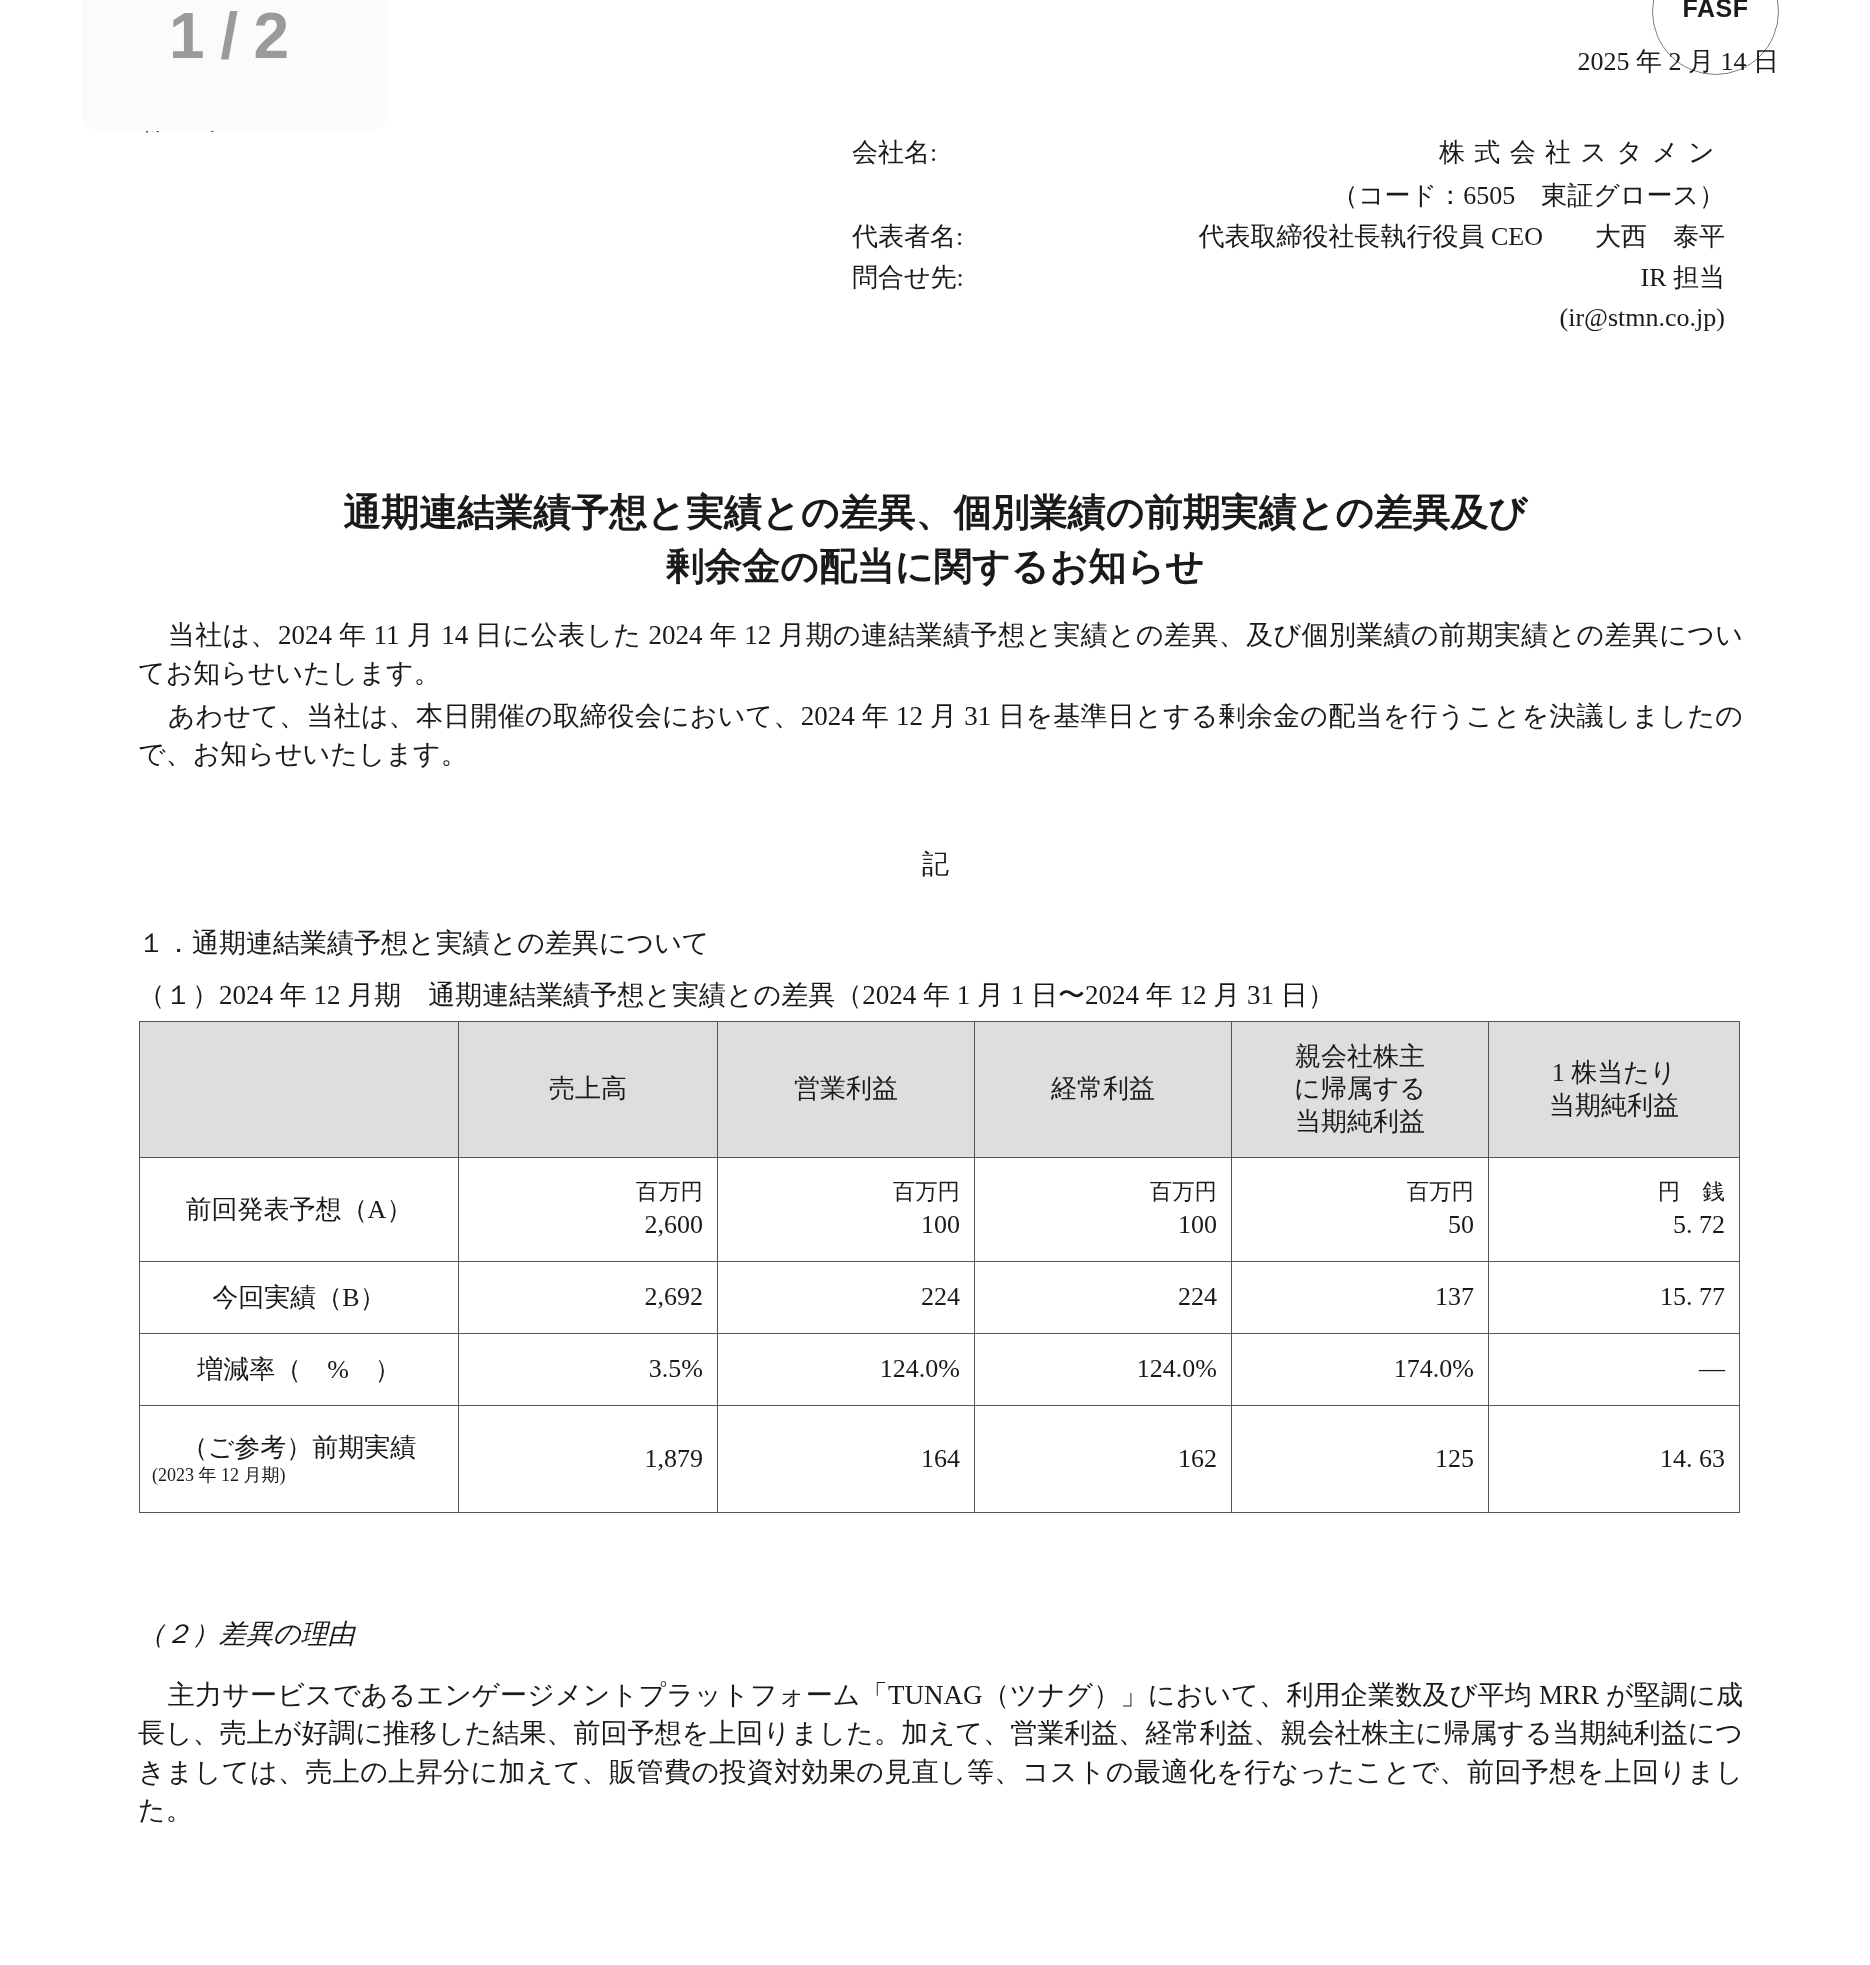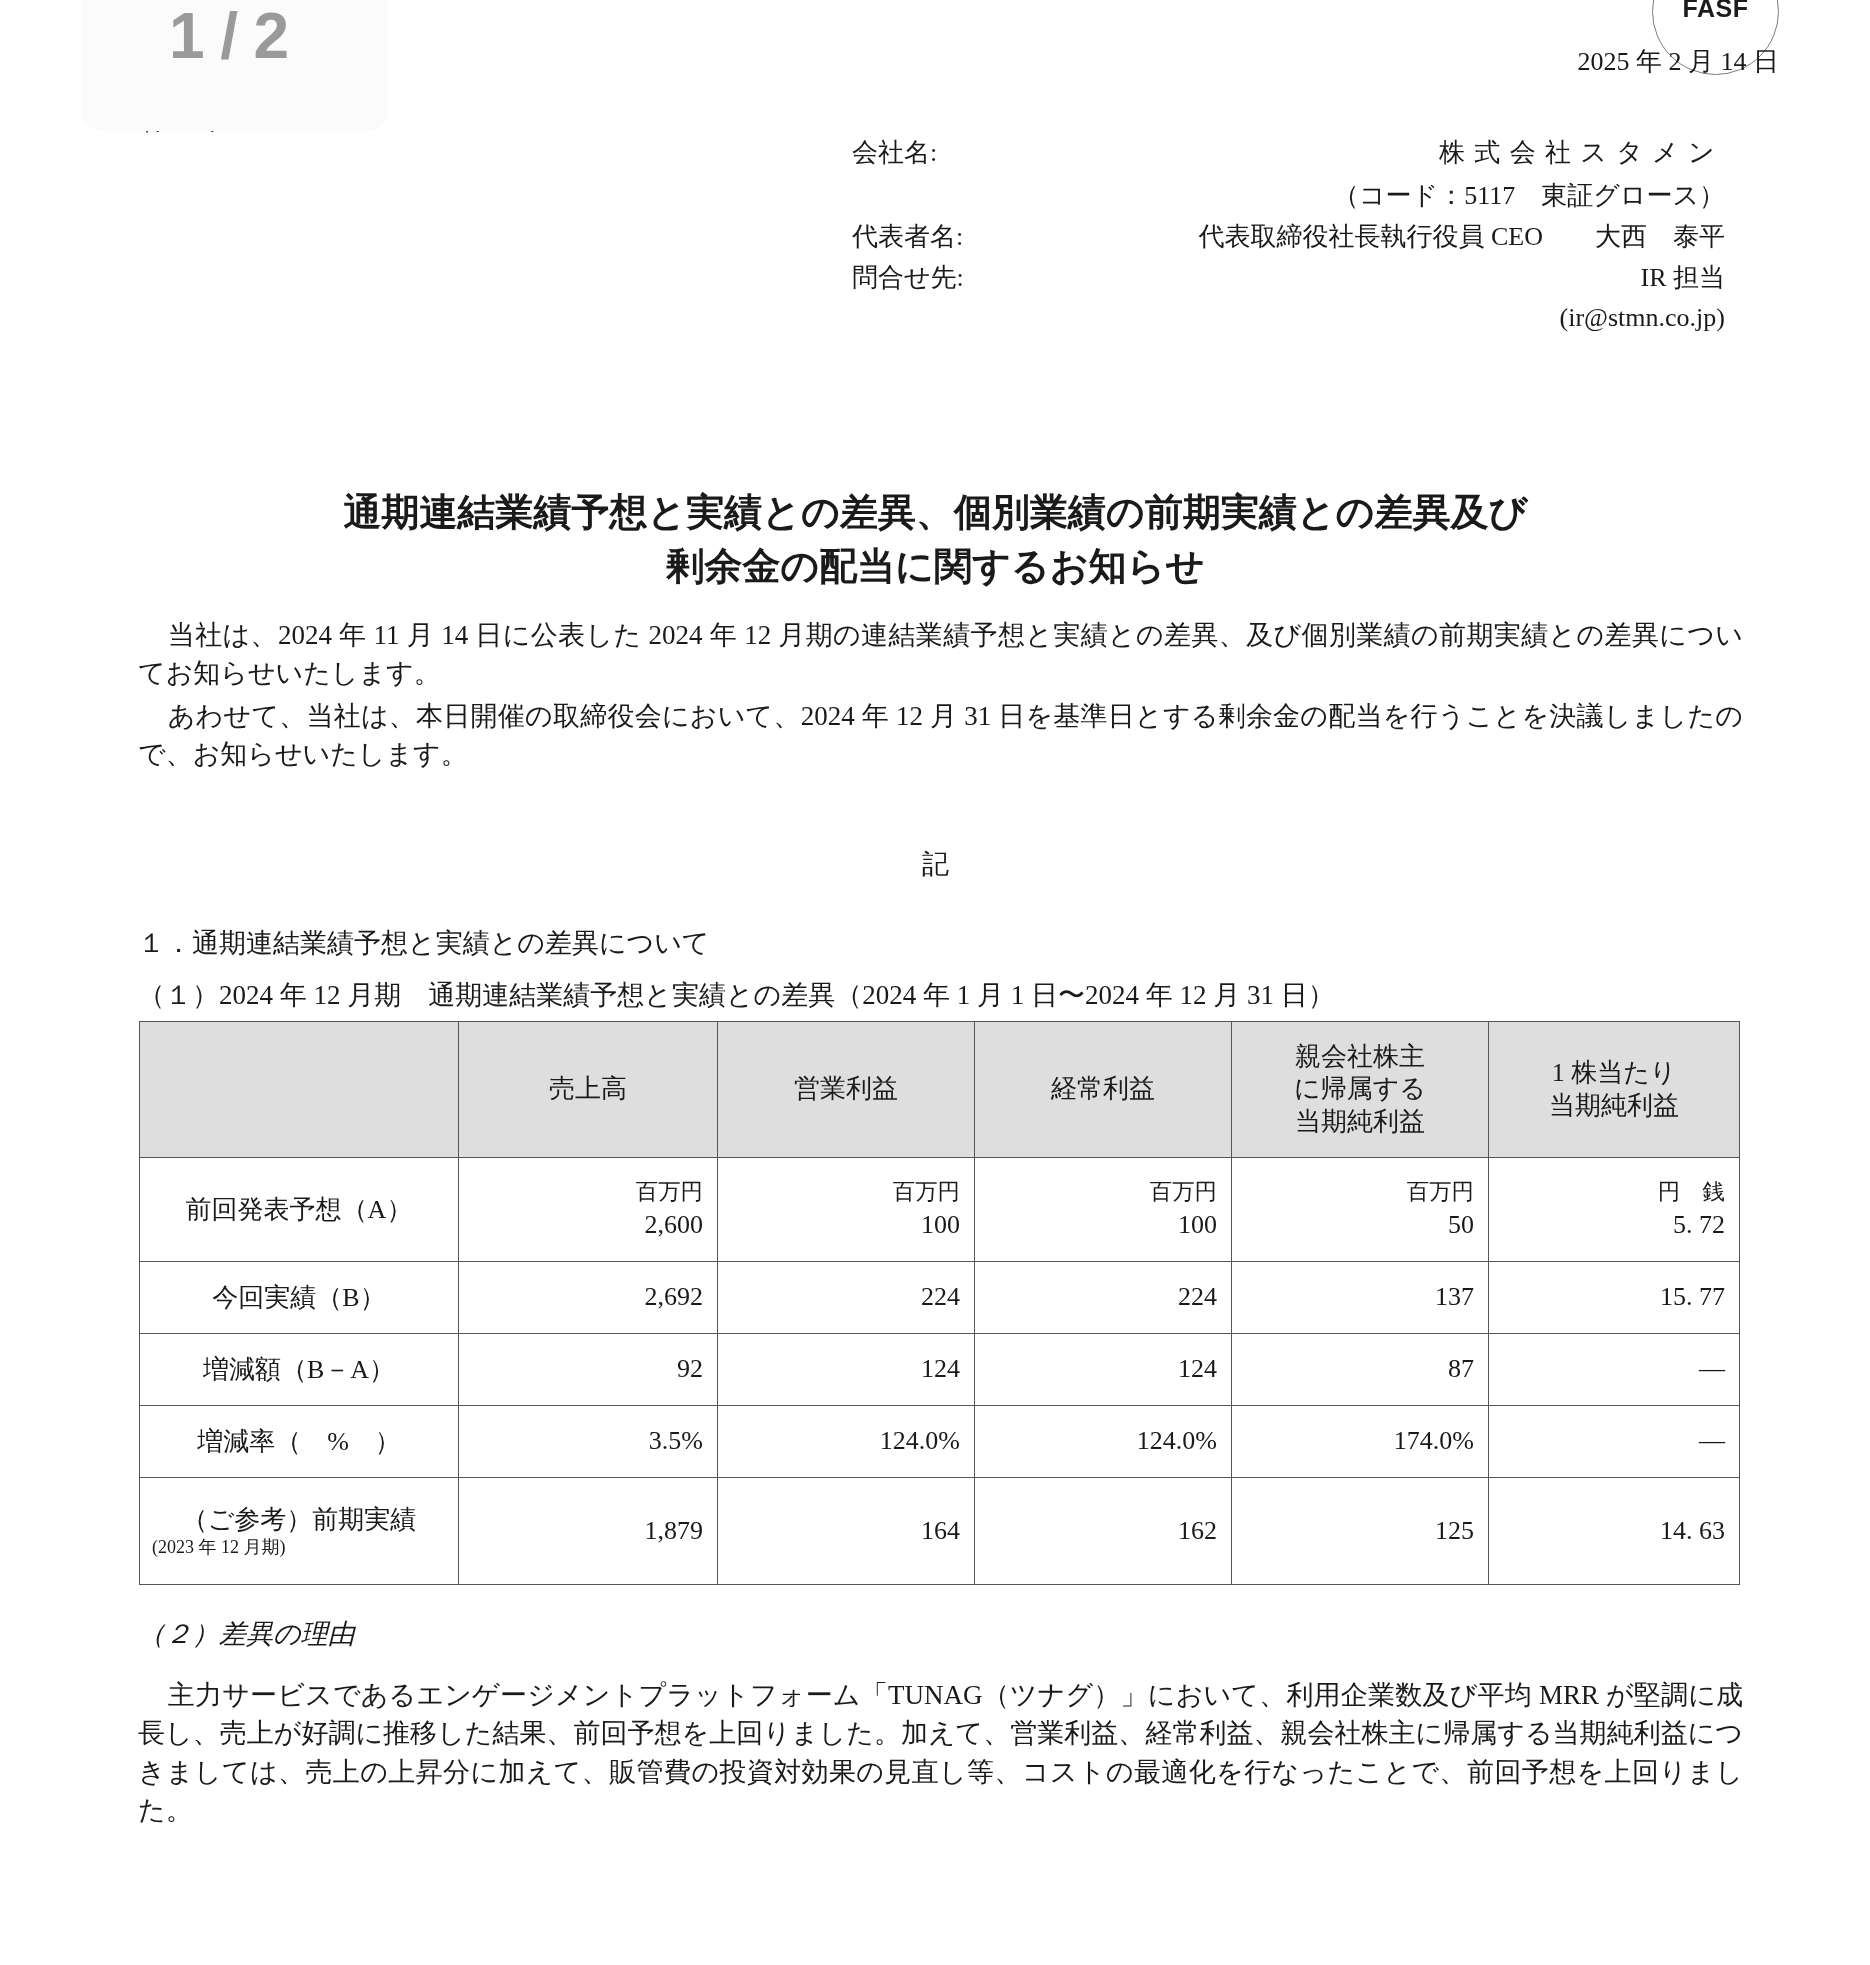--- a/index.html
+++ b/index.html
@@ -245,21 +245,21 @@
   <div class="mark">FASF</div>
 </div>
 
 <div id="doc-date">2025 年 2 月 14 日</div>
 
 <div id="company-block">
   <div class="row">
     <span class="lbl">会社名:</span>
     <span class="val spaced">株式会社スタメン</span>
   </div>
-  <div class="subrow">（コード：5117　東証グロース）</div>
+  <div class="subrow">（コード：6505　東証グロース）</div>
   <div class="row">
     <span class="lbl">代表者名:</span>
     <span class="val">代表取締役社長執行役員 CEO　　大西　泰平</span>
   </div>
   <div class="row">
     <span class="lbl">問合せ先:</span>
     <span class="val">IR 担当</span>
   </div>
   <div class="subrow mono">(ir@stmn.co.jp)</div>
 </div>
@@ -329,28 +329,20 @@
     </tr>
     <tr class="r-mid">
       <td class="rowlab">今回実績（B）</td>
       <td class="num">2,692</td>
       <td class="num">224</td>
       <td class="num">224</td>
       <td class="num">137</td>
       <td class="num">15. 77</td>
     </tr>
     <tr class="r-mid">
-      <td class="rowlab">増減額（B－A）</td>
-      <td class="num">92</td>
-      <td class="num">124</td>
-      <td class="num">124</td>
-      <td class="num">87</td>
-      <td class="num dash">―</td>
-    </tr>
-    <tr class="r-mid">
       <td class="rowlab">増減率（　%　）</td>
       <td class="num">3.5%</td>
       <td class="num">124.0%</td>
       <td class="num">124.0%</td>
       <td class="num">174.0%</td>
       <td class="num dash">―</td>
     </tr>
     <tr class="r-last">
       <td class="rowlab">
         <span>（ご参考）前期実績</span>

